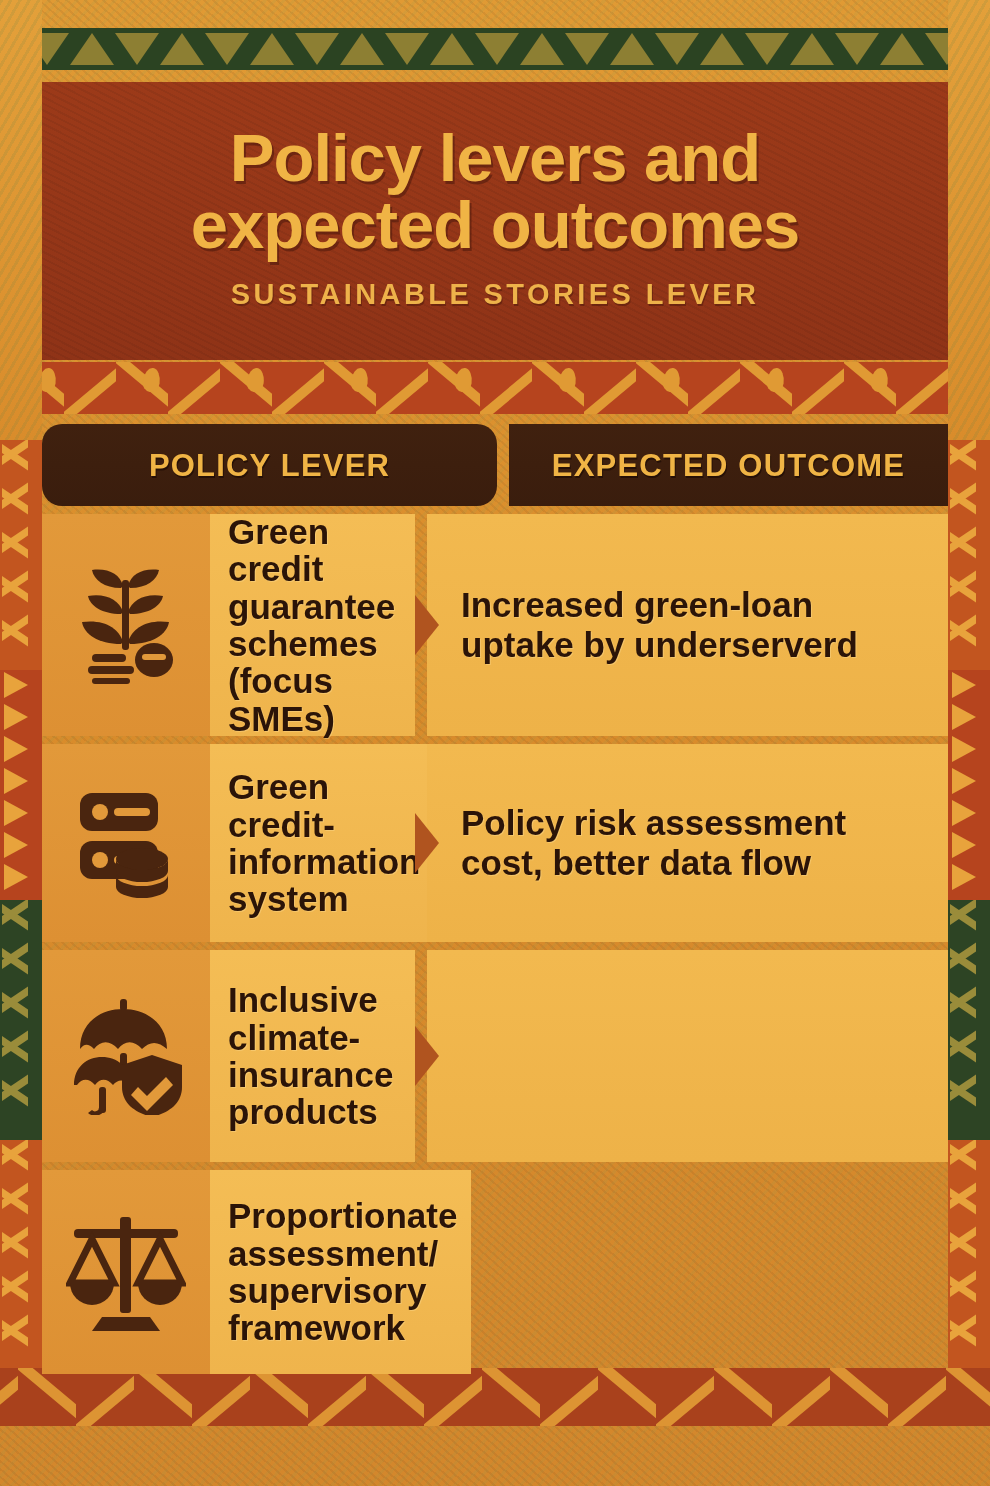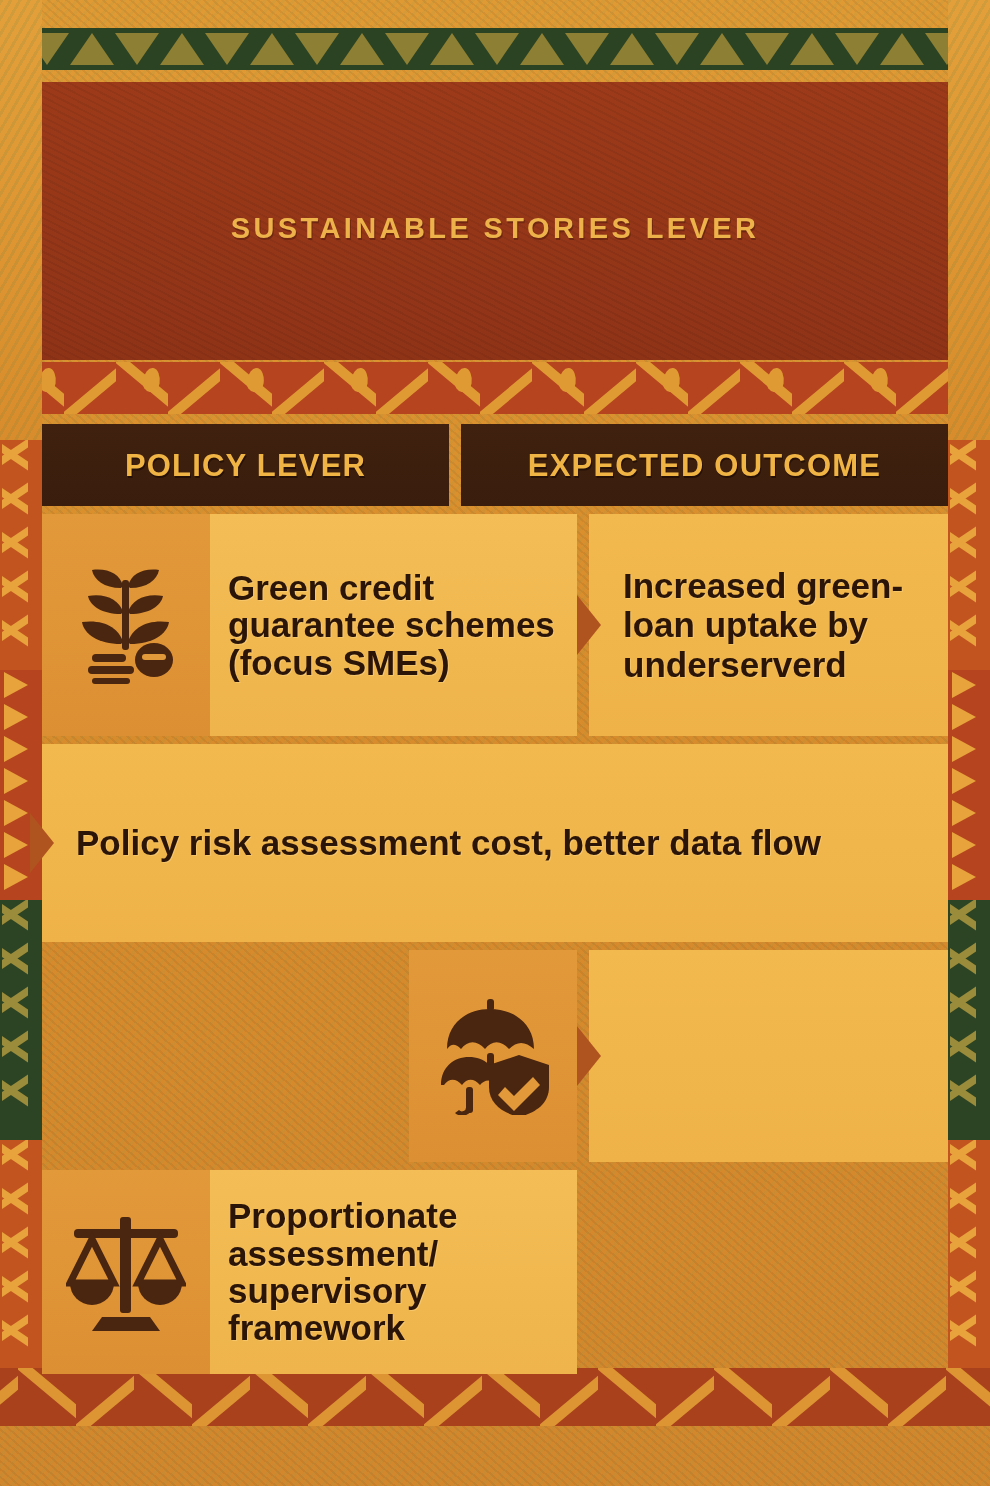--- a/index.html
+++ b/index.html
@@ -85,29 +85,29 @@
     position:absolute;left:42px;right:42px;top:424px;
   }
   .thead{display:flex;gap:12px;}
   .th{
     background:linear-gradient(180deg,#40210f,#3a1d0d);
     color:#f0b445;font-size:31px;font-weight:bold;letter-spacing:1.2px;
     text-align:center;padding:24px 10px 22px;
     text-shadow:1px 2px 0 rgba(20,6,2,.55);
     box-sizing:border-box;
   }
-  .th.lever{width:407px;}
+  .th.lever{width:455px;border-radius:20px;}
   .th.outcome{flex:1;}
 
   .trow{display:flex;gap:12px;margin-top:8px;position:relative;}
   .trow:first-of-type{margin-top:10px;}
 
   .cell-lever{
-    width:535px;display:flex;align-items:stretch;
-    box-sizing:border-box;position:relative;justify-content:flex-end;
+    width:373px;display:flex;align-items:stretch;
+    box-sizing:border-box;position:relative;
   }
   .icon-box{
     width:168px;flex:none;
     background:linear-gradient(180deg,#e2993a,#dd9033);
     display:flex;align-items:center;justify-content:center;
     box-sizing:border-box;
   }
   .lever-text{
     flex:1;
     background:linear-gradient(180deg,#f4bd55,#efb44c);
@@ -287,20 +287,24 @@
     <div class="sb-seg sb-orange" style="top:1140px;height:228px;" id="rseg4">
         <div class="vchev" style="top: 4px;"></div>
         <div class="vchev" style="top: 48px;"></div>
         <div class="vchev" style="top: 92px;"></div>
         <div class="vchev" style="top: 136px;"></div>
         <div class="vchev" style="top: 180px;"></div>
       </div>
   </div>
 
   <div id="title-block">
+    <div id="title-main">
+      <div>Policy levers and</div>
+      <div>expected outcomes</div>
+    </div>
     <div id="title-sub">SUSTAINABLE STORIES LEVER</div>
   </div>
 
   <div id="table">
 
     <div class="thead">
       <div class="th lever">POLICY LEVER</div>
       <div class="th outcome">EXPECTED OUTCOME</div>
     </div>
 
@@ -328,20 +332,40 @@
           <span>Green credit guarantee schemes (focus SMEs)</span>
         </div>
       </div>
       <div class="cell-outcome">
         <div class="notch"></div>
         <span>Increased green-loan uptake by underserverd</span>
       </div>
     </div>
 
     <div class="trow" style="height:198px;">
+      <div class="cell-lever">
+        <div class="icon-box">
+          <svg width="104" height="112" viewBox="0 0 104 112" aria-hidden="true">
+            <g class="ic">
+              <rect x="6" y="6" width="78" height="38" rx="12"></rect>
+              <circle cx="26" cy="25" r="8" fill="#e2993a"></circle>
+              <rect x="40" y="21" width="36" height="8" rx="4" fill="#e2993a"></rect>
+              <rect x="6" y="54" width="78" height="38" rx="12"></rect>
+              <circle cx="26" cy="73" r="8" fill="#e2993a"></circle>
+              <rect x="40" y="69" width="36" height="8" rx="4" fill="#e2993a"></rect>
+              <ellipse cx="68" cy="72" rx="26" ry="11"></ellipse>
+              <path d="M42 72 v12 a26 11 0 0 0 52 0 v-12 a26 11 0 0 1 -52 0 z"></path>
+              <path d="M42 88 v12 a26 11 0 0 0 52 0 v-12 a26 11 0 0 1 -52 0 z"></path>
+            </g>
+          </svg>
+        </div>
+        <div class="lever-text">
+          <span>Green credit-information system</span>
+        </div>
+      </div>
       <div class="cell-outcome">
         <div class="notch"></div>
         <span>Policy risk assessment cost, better data flow</span>
       </div>
     </div>
 
     <div class="trow" style="height:212px;">
       <div class="cell-lever">
         <div class="icon-box">
           <svg width="112" height="118" viewBox="0 0 112 118" aria-hidden="true">
@@ -350,20 +374,23 @@
               <path d="M10 52 C10 26 30 12 53 12 C76 12 97 26 97 52 C88 44 80 44 72 52 C64 43 55 43 48 52 C40 43 31 43 24 52 C18 46 14 47 10 52 Z"></path>
               <rect x="50" y="56" width="7" height="20" rx="3"></rect>
               <path d="M4 88 C4 70 17 60 32 60 C47 60 60 70 60 88 C54 82 48 82 43 88 C37 81 30 81 25 88 C19 81 12 81 7 88 Z"></path>
               <rect x="29" y="90" width="7" height="26" rx="3"></rect>
               <path d="M18 116 a11 11 0 0 0 18 -6 h-7 a4 4 0 0 1 -7 3 z"></path>
               <path d="M82 58 L112 68 v22 c0 17 -14 26 -30 30 c-16 -4 -30 -13 -30 -30 V68 Z"></path>
               <path d="M68 90 l9 9 l19 -19 l7 8 l-26 26 l-16 -16 z" fill="#e2993a"></path>
             </g>
           </svg>
         </div>
+        <div class="lever-text">
+          <span>Inclusive climate-insurance products</span>
+        </div>
       </div>
       <div class="cell-outcome">
         <div class="notch"></div>
       </div>
     </div>
 
     <div class="trow" style="height:204px;">
       <div class="cell-lever">
         <div class="icon-box">
           <svg width="120" height="118" viewBox="0 0 120 118" aria-hidden="true">

